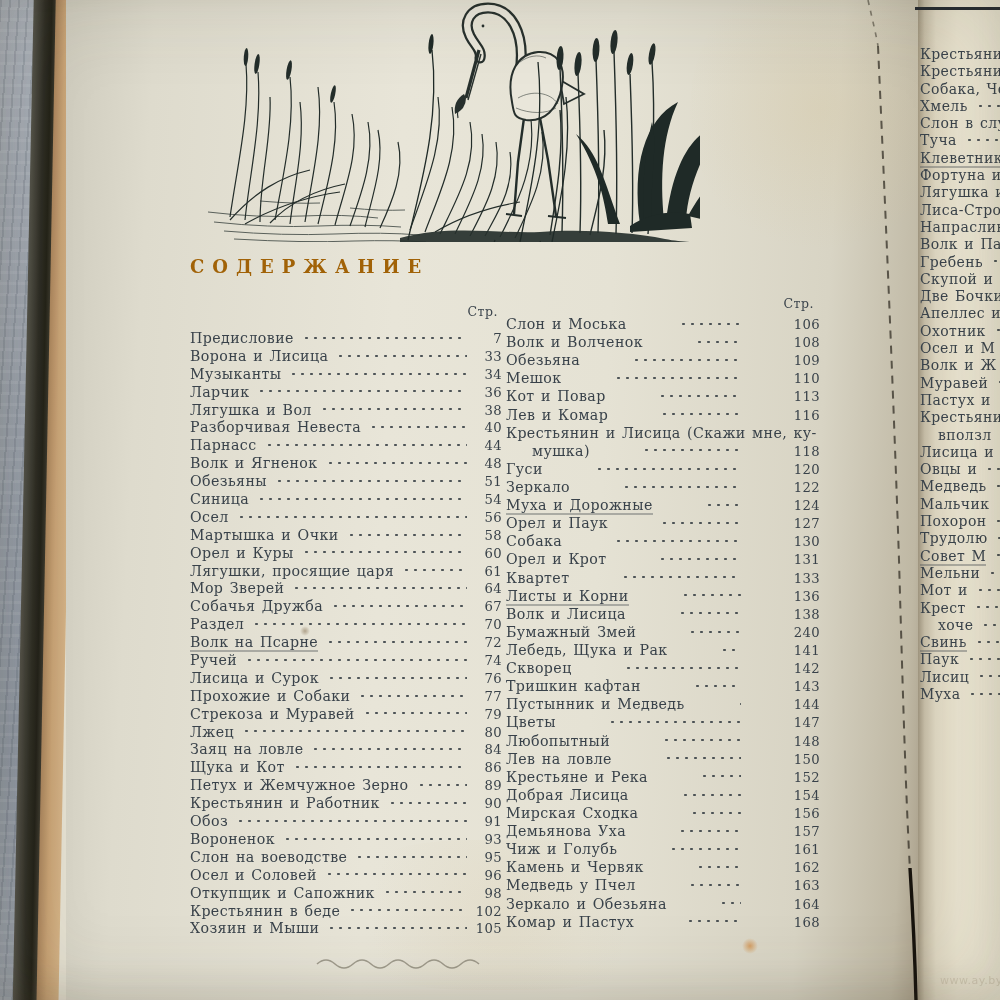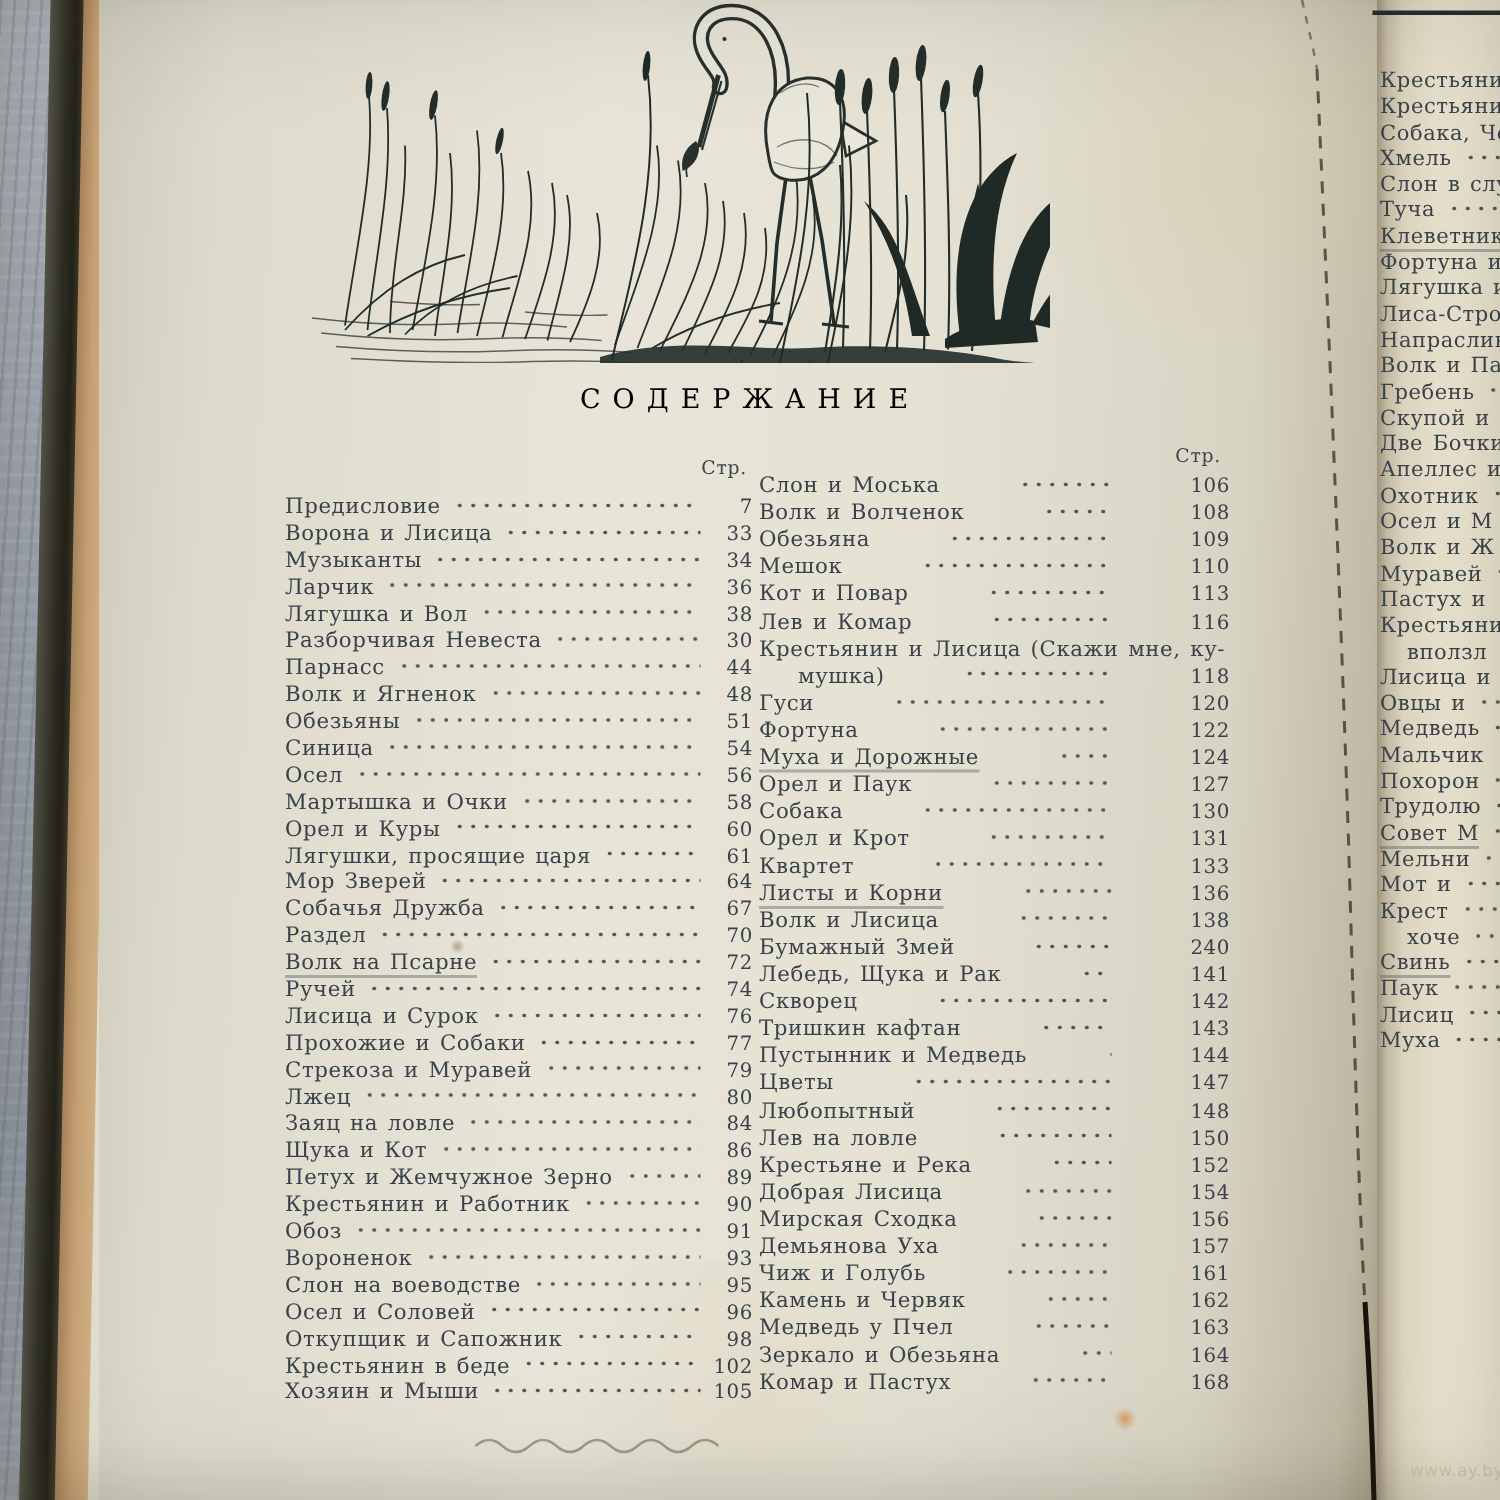--- a/index.html
+++ b/index.html
@@ -30,22 +30,22 @@
   .stain{position:absolute;border-radius:50%;pointer-events:none;}
   .stain.s1{left:742px;top:938px;width:16px;height:16px;
     background:radial-gradient(circle,rgba(205,120,35,.6) 0%,rgba(205,120,35,0) 70%);}
   .stain.s2{left:300px;top:626px;width:10px;height:10px;
     background:radial-gradient(circle,rgba(110,85,50,.45) 0%,rgba(110,85,50,0) 70%);}
   .stain.s3{left:690px;top:-40px;width:260px;height:300px;
     background:radial-gradient(circle,rgba(214,196,152,.28) 0%,rgba(214,196,152,0) 70%);}
   .stain.s4{left:330px;top:840px;width:340px;height:150px;border-radius:40%;
     background:radial-gradient(circle,rgba(208,188,148,.16) 0%,rgba(208,188,148,0) 70%);}
   
-  .heading{position:absolute;left:190px;top:256px;width:620px;text-align:center;
-    font-size:18px;font-weight:400;letter-spacing:8px;color:#000000;}
+  .heading{position:absolute;left:190px;top:256px;width:620px;text-align:left;
+    font-size:18px;font-weight:700;letter-spacing:8px;color:#a16207;}
   
   .toc-col{position:absolute;color:#39424a;}
   #toc-left{left:190px;top:304px;width:312px;}
   #toc-right{left:506px;top:296px;width:314px;}
   .col-header{text-align:right;font-size:12.5px;color:#3c454d;letter-spacing:.5px;}
   #toc-left .col-header{height:26px;padding-right:4px;}
   #toc-right .col-header{height:20px;padding-right:6px;}
   .toc-row{display:flex;align-items:baseline;white-space:nowrap;
     font-size:14.2px;letter-spacing:.4px;word-spacing:1.5px;}
   #toc-left .toc-row{height:17.9px;}
@@ -210,21 +210,21 @@
         <span class="toc-num">36</span>
       </div>
       <div class="toc-row">
         <span class="toc-title">Лягушка и Вол</span>
         <span class="leader"></span>
         <span class="toc-num">38</span>
       </div>
       <div class="toc-row">
         <span class="toc-title">Разборчивая Невеста</span>
         <span class="leader"></span>
-        <span class="toc-num">30</span>
+        <span class="toc-num">40</span>
       </div>
       <div class="toc-row">
         <span class="toc-title">Парнасс</span>
         <span class="leader"></span>
         <span class="toc-num">44</span>
       </div>
       <div class="toc-row">
         <span class="toc-title">Волк и Ягненок</span>
         <span class="leader"></span>
         <span class="toc-num">48</span>
@@ -400,21 +400,21 @@
         <span class="toc-title indent">мушка)</span>
         <span class="leader"></span>
         <span class="toc-num">118</span>
       </div>
       <div class="toc-row">
         <span class="toc-title">Гуси</span>
         <span class="leader"></span>
         <span class="toc-num">120</span>
       </div>
       <div class="toc-row">
-        <span class="toc-title">Фортуна</span>
+        <span class="toc-title">Зеркало</span>
         <span class="leader"></span>
         <span class="toc-num">122</span>
       </div>
       <div class="toc-row">
         <span class="toc-title pencil">Муха и Дорожные</span>
         <span class="leader"></span>
         <span class="toc-num">124</span>
       </div>
       <div class="toc-row">
         <span class="toc-title">Орел и Паук</span>

